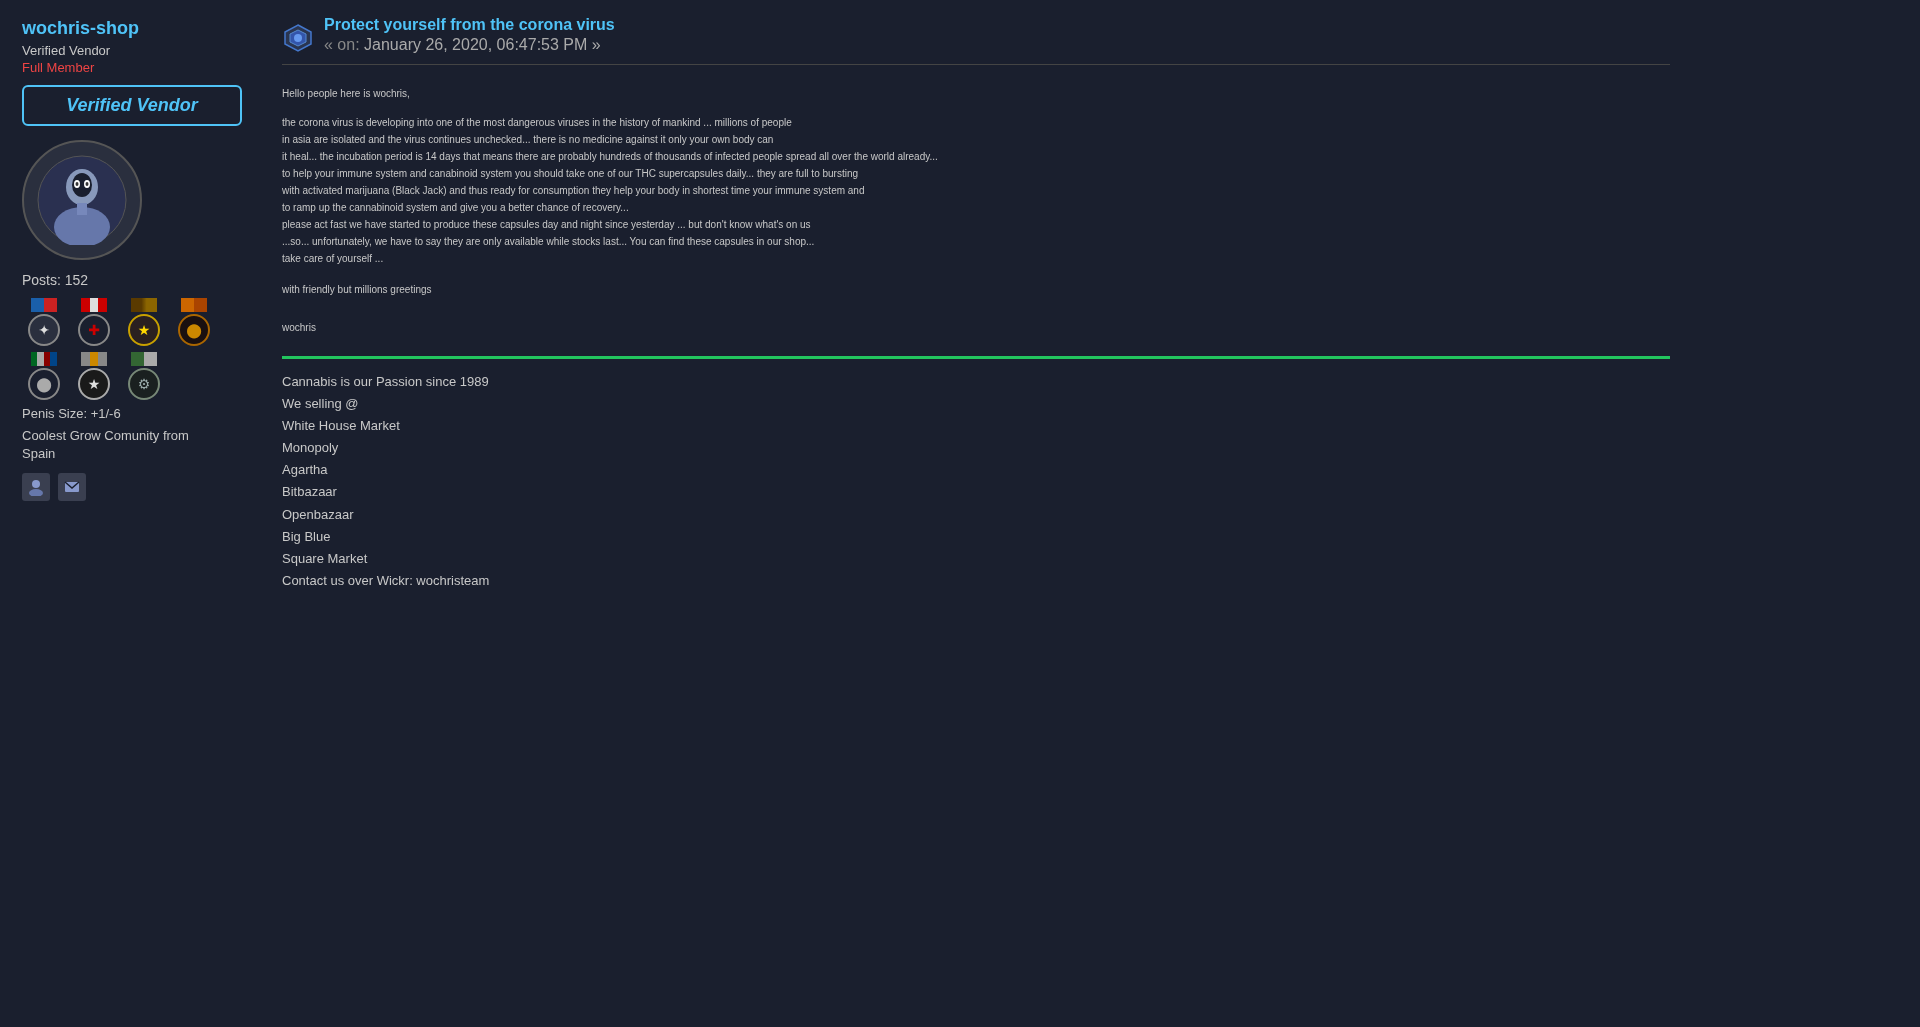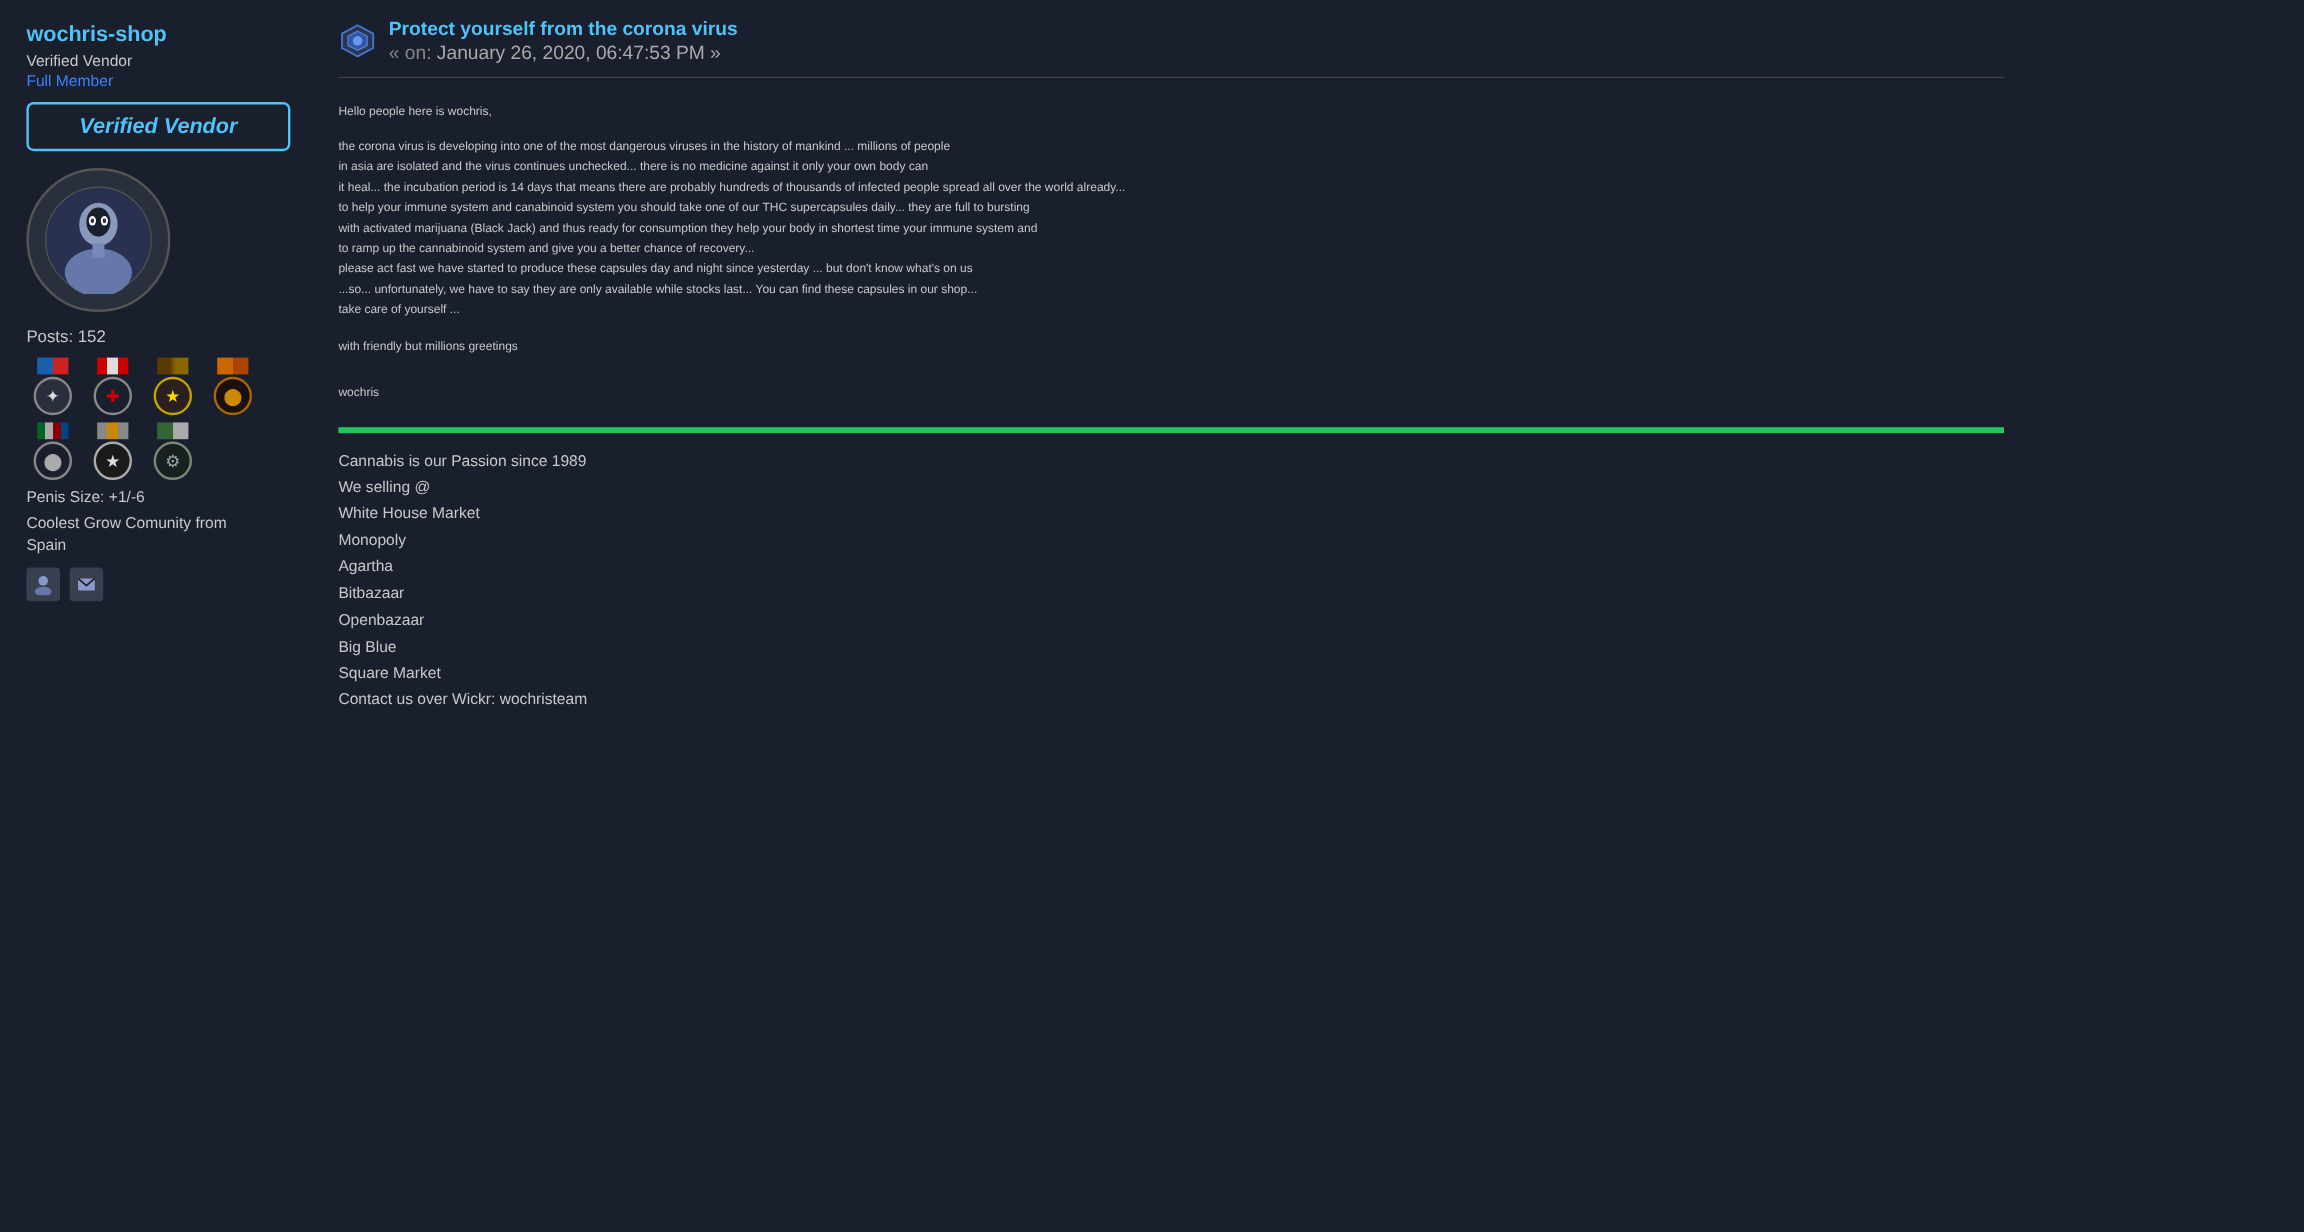--- a/index.html
+++ b/index.html
@@ -33,21 +33,21 @@
       margin-bottom: 4px;
     }
 
     .role-label {
       color: #c8c8c8;
       font-size: 13px;
       margin-bottom: 2px;
     }
 
     .member-type {
-      color: #3b82f6;
+      color: #ef4444;
       font-size: 13px;
       margin-bottom: 10px;
     }
 
     .verified-badge {
       display: inline-block;
       border: 2px solid #4fc3f7;
       border-radius: 6px;
       padding: 8px 16px;
       color: #4fc3f7;
@@ -114,21 +114,21 @@
     }
 
     
     .main-content {
       flex: 1;
       padding: 6px 12px;
     }
 
     .post-header {
       display: flex;
-      align-items: flex-start;
+      align-items: flex-end;
       gap: 10px;
       margin-bottom: 10px;
     }
 
     .post-icon {
       width: 32px;
       height: 32px;
       flex-shrink: 0;
       margin-top: 2px;
     }
@@ -183,21 +183,21 @@
       margin-bottom: 4px;
     }
 
     .post-body .signature-name {
       color: #c8c8c8;
     }
 
     .signature-section {
       margin-top: 20px;
       padding-top: 12px;
-      border-top: 5px solid #22c55e;
+      border-top: 3px solid #22c55e;
       color: #c8c8c8;
       font-size: 13px;
       line-height: 1.7;
     }
 
     
     .medal-container {
       display: flex;
       gap: 6px;
       margin-bottom: 6px;

